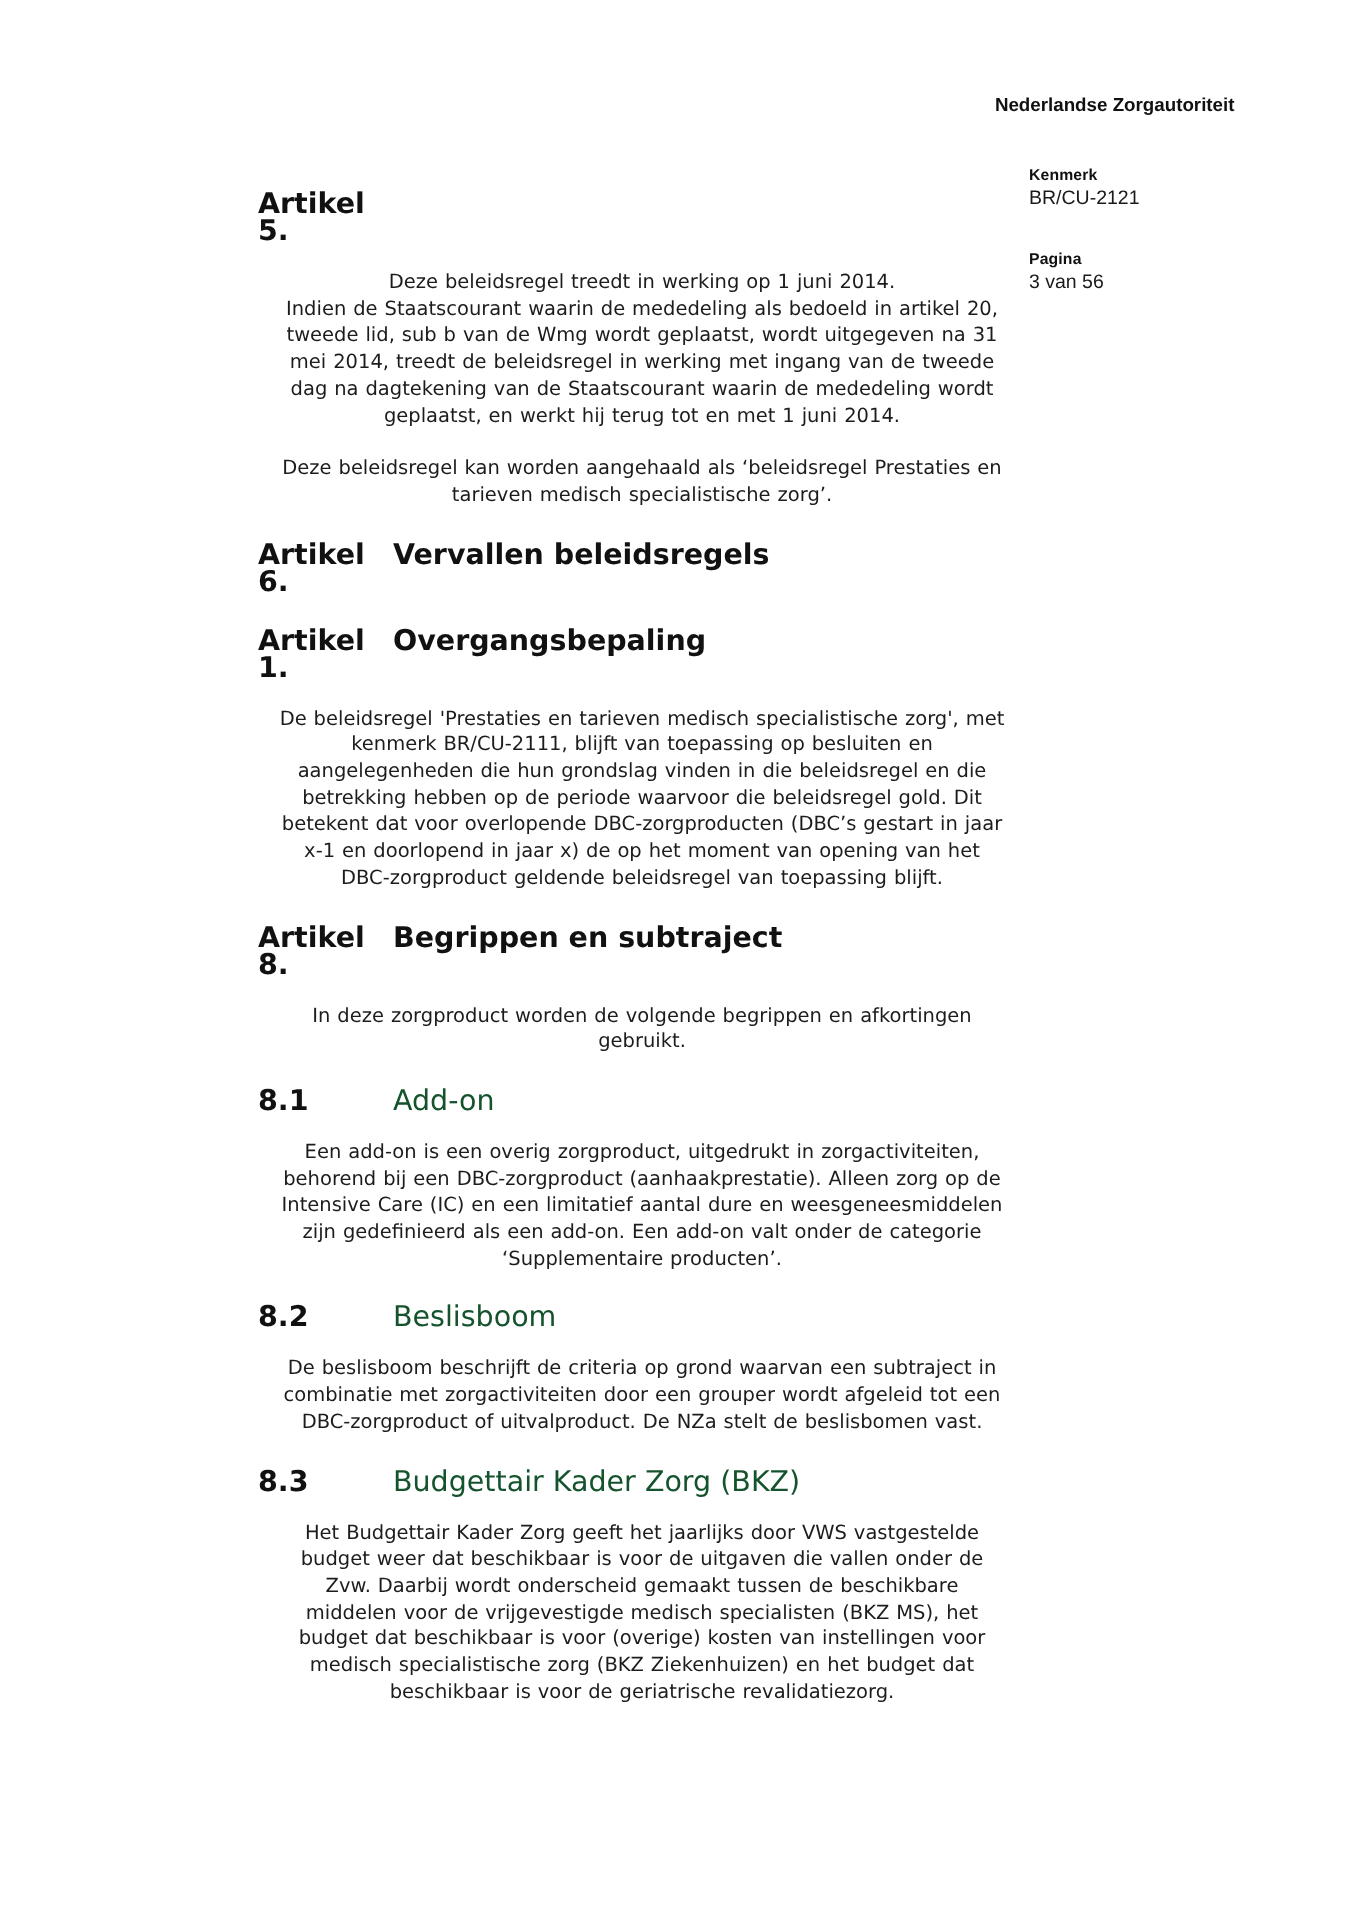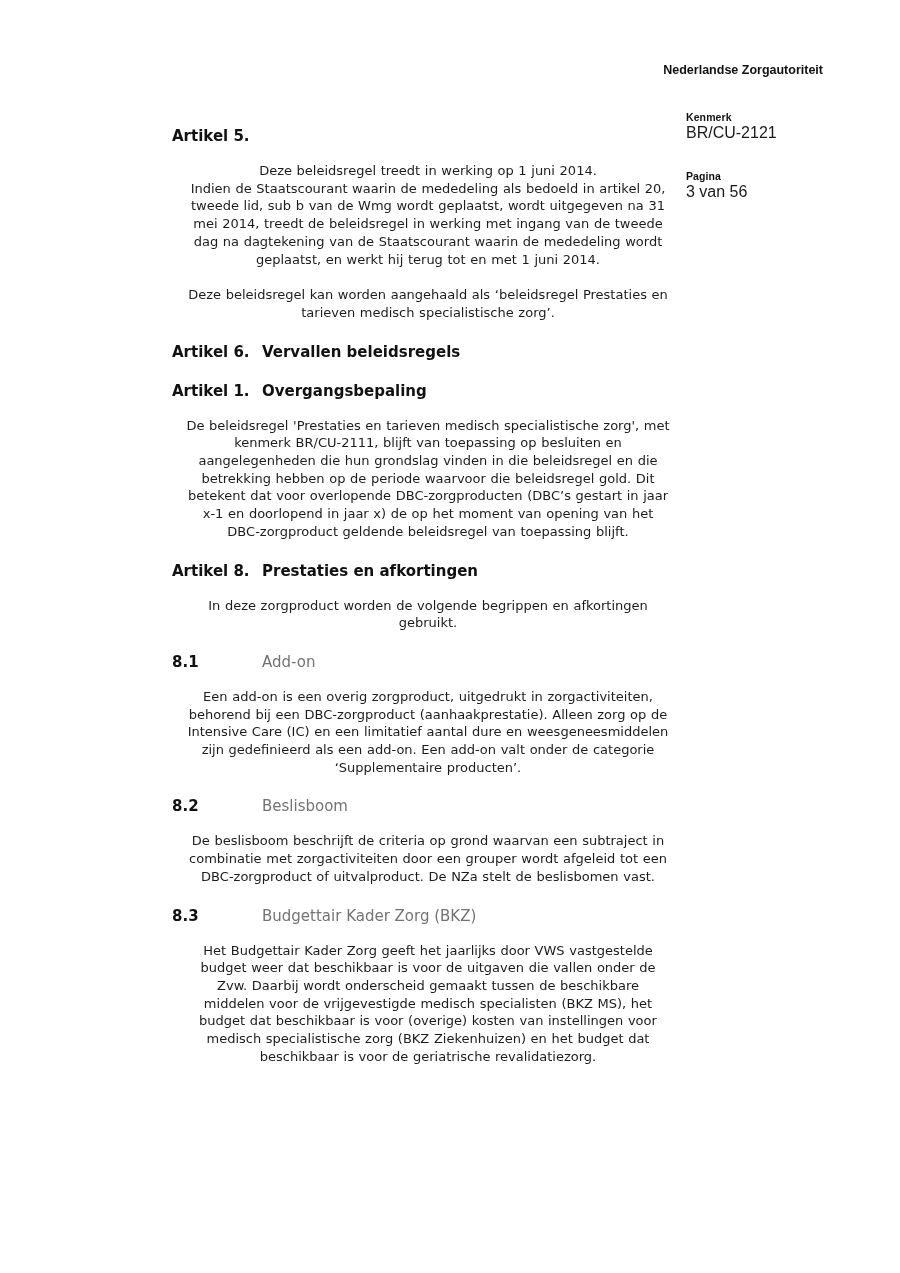--- a/index.html
+++ b/index.html
@@ -32,48 +32,48 @@
     width: 160px;
     font-family: "Liberation Sans", sans-serif;
   }
   .meta-label {
     font-weight: bold;
     font-size: 10.5px;
     color: #111111;
     letter-spacing: 0.1px;
   }
   .meta-value {
-    font-size: 16px;
+    font-size: 13px;
     color: #1a1a1a;
     margin-top: 1px;
   }
   .meta-group + .meta-group { margin-top: 28px; }
   
   .content {
     position: absolute;
     left: 172px;
     top: 127px;
     width: 512px;
   }
   .article-heading {
     display: flex;
-    align-items: flex-end;
-    font-size: 15px;
+    align-items: flex-start;
+    font-size: 19px;
     font-weight: bold;
     line-height: 18px;
     color: #111111;
     margin: 21px 0 17px 0;
   }
   .content section:first-child .article-heading { margin-top: 0; }
   .article-heading .h-num {
     flex: 0 0 90px;
     width: 90px;
   }
   .article-heading .h-title { flex: 1; }
-  .article-heading.sub .h-title { font-weight: normal; color: #737373; }
+  .article-heading.sub .h-title { font-weight: normal; color: #14532d; }
   .para {
     font-size: 13px;
     line-height: 17.7px;
     color: #1c1c1c;
     white-space: pre-line;
     word-spacing: 0.5px;
     margin: 0 0 18px 0;
     text-align: center;
   }
 </style>
@@ -128,21 +128,21 @@
 aangelegenheden die hun grondslag vinden in die beleidsregel en die
 betrekking hebben op de periode waarvoor die beleidsregel gold. Dit
 betekent dat voor overlopende DBC-zorgproducten (DBC’s gestart in jaar
 x-1 en doorlopend in jaar x) de op het moment van opening van het
 DBC-zorgproduct geldende beleidsregel van toepassing blijft.</p>
     </section>
 
     <section>
       <h2 class="article-heading">
         <span class="h-num">Artikel 8.</span>
-        <span class="h-title">Prestaties en afkortingen</span>
+        <span class="h-title">Begrippen en subtraject</span>
       </h2>
       <p class="para">In deze zorgproduct worden de volgende begrippen en afkortingen
 gebruikt.</p>
     </section>
 
     <section>
       <h2 class="article-heading sub">
         <span class="h-num">8.1</span>
         <span class="h-title">Add-on</span>
       </h2>

